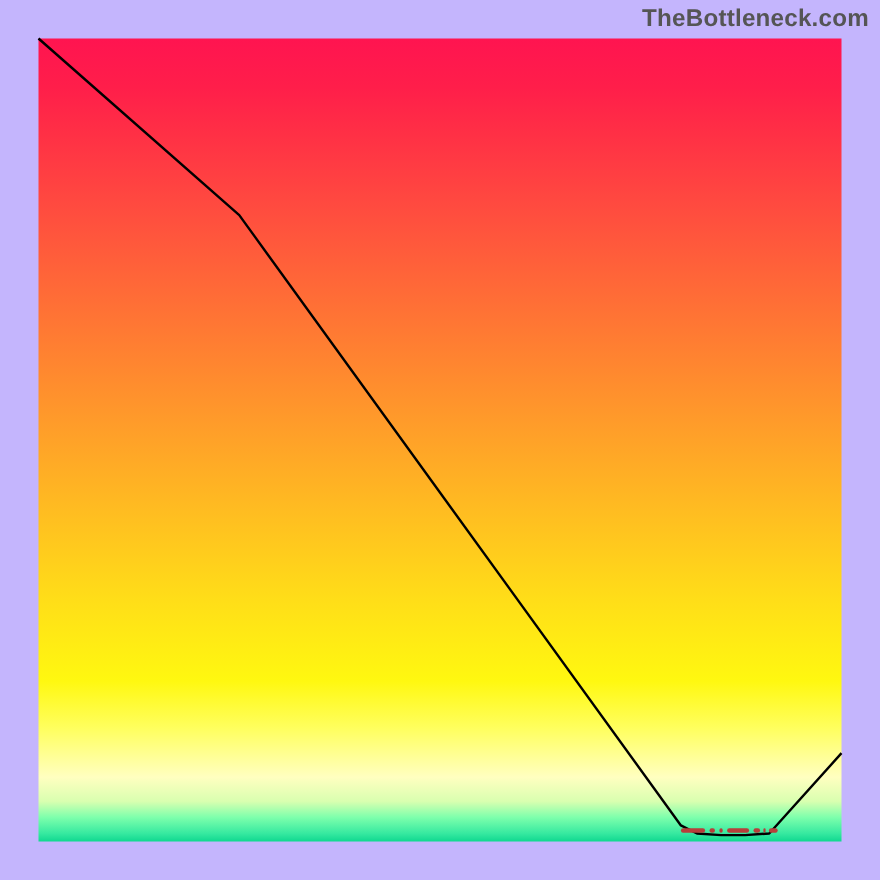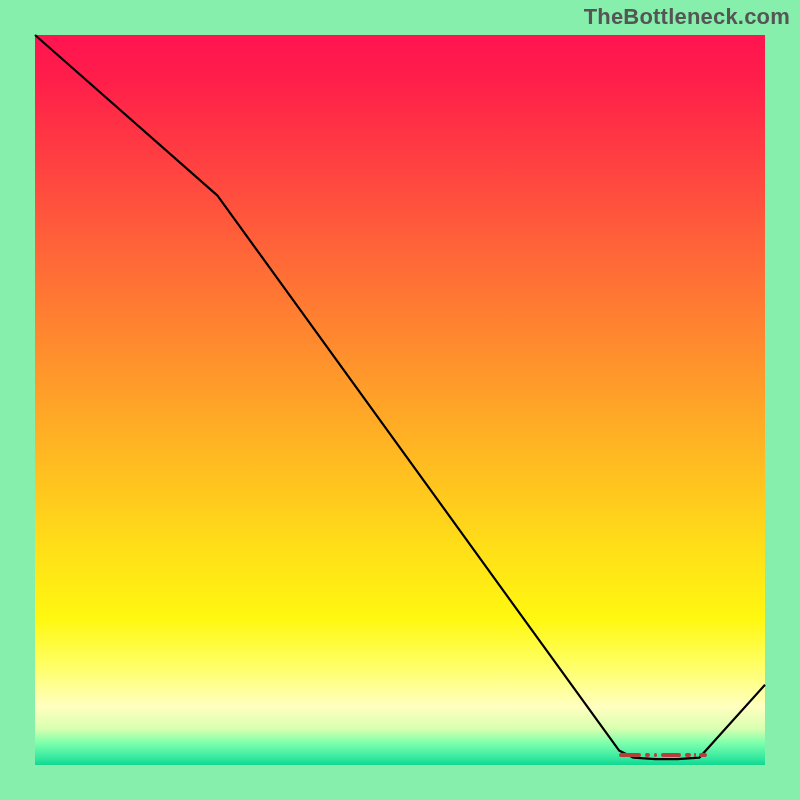--- a/index.html
+++ b/index.html
@@ -8,21 +8,21 @@
     width: 800px;
     height: 800px;
     background: #000;
     overflow: hidden;
     font-family: Arial, Helvetica, sans-serif;
   }
   .frame {
     position: relative;
     width: 800px;
     height: 800px;
-    background: #86efac;
+    background: #c4b5fd;
   }
   .watermark {
     position: absolute;
     top: 4px;
     right: 10px;
     color: #555;
     font-size: 22px;
     font-weight: 600;
     letter-spacing: 0.2px;
     user-select: none;

